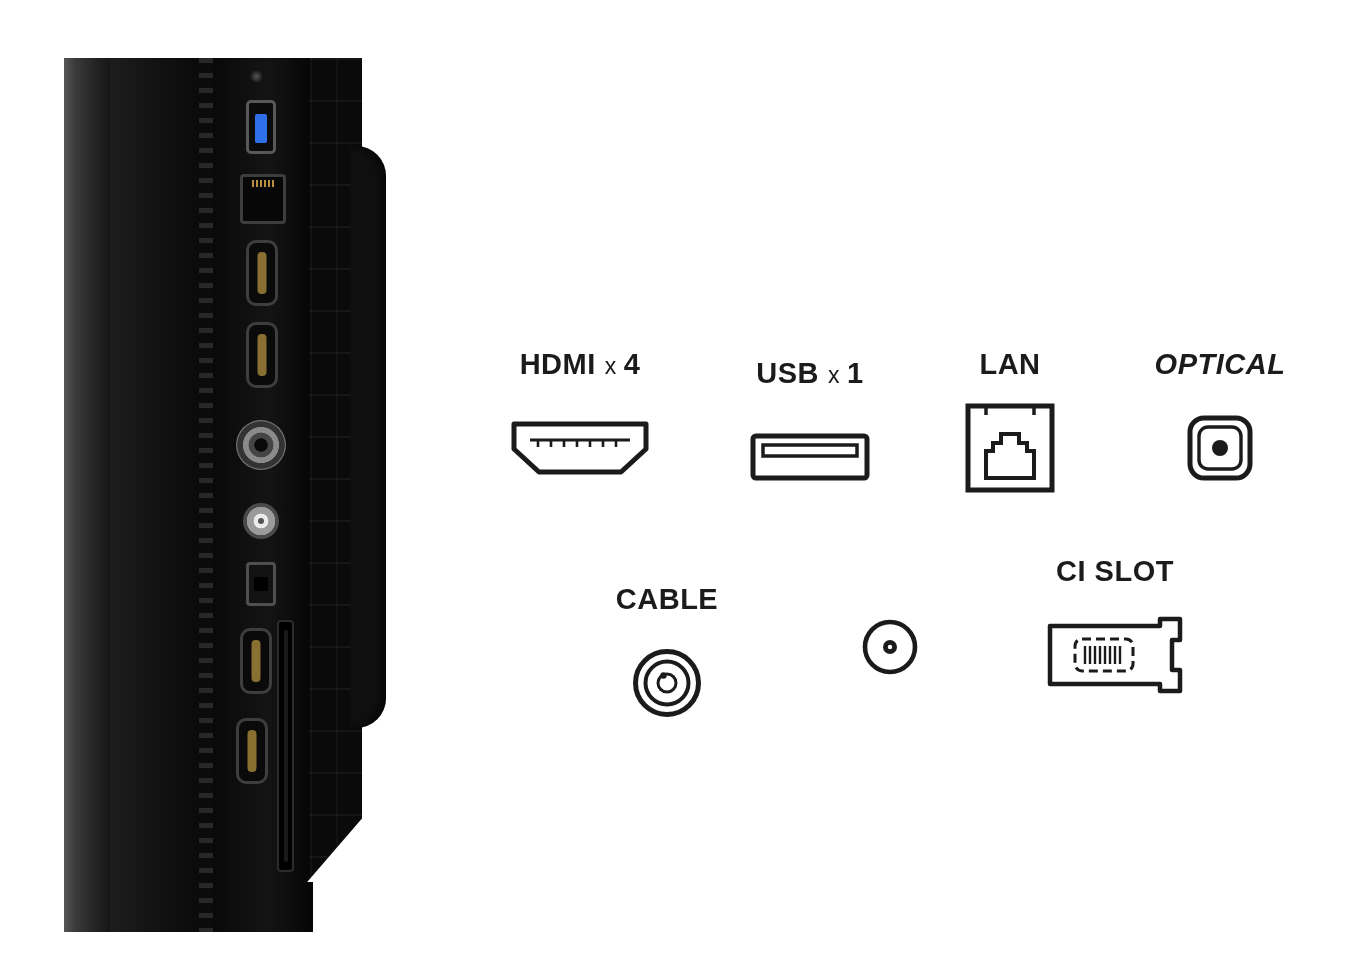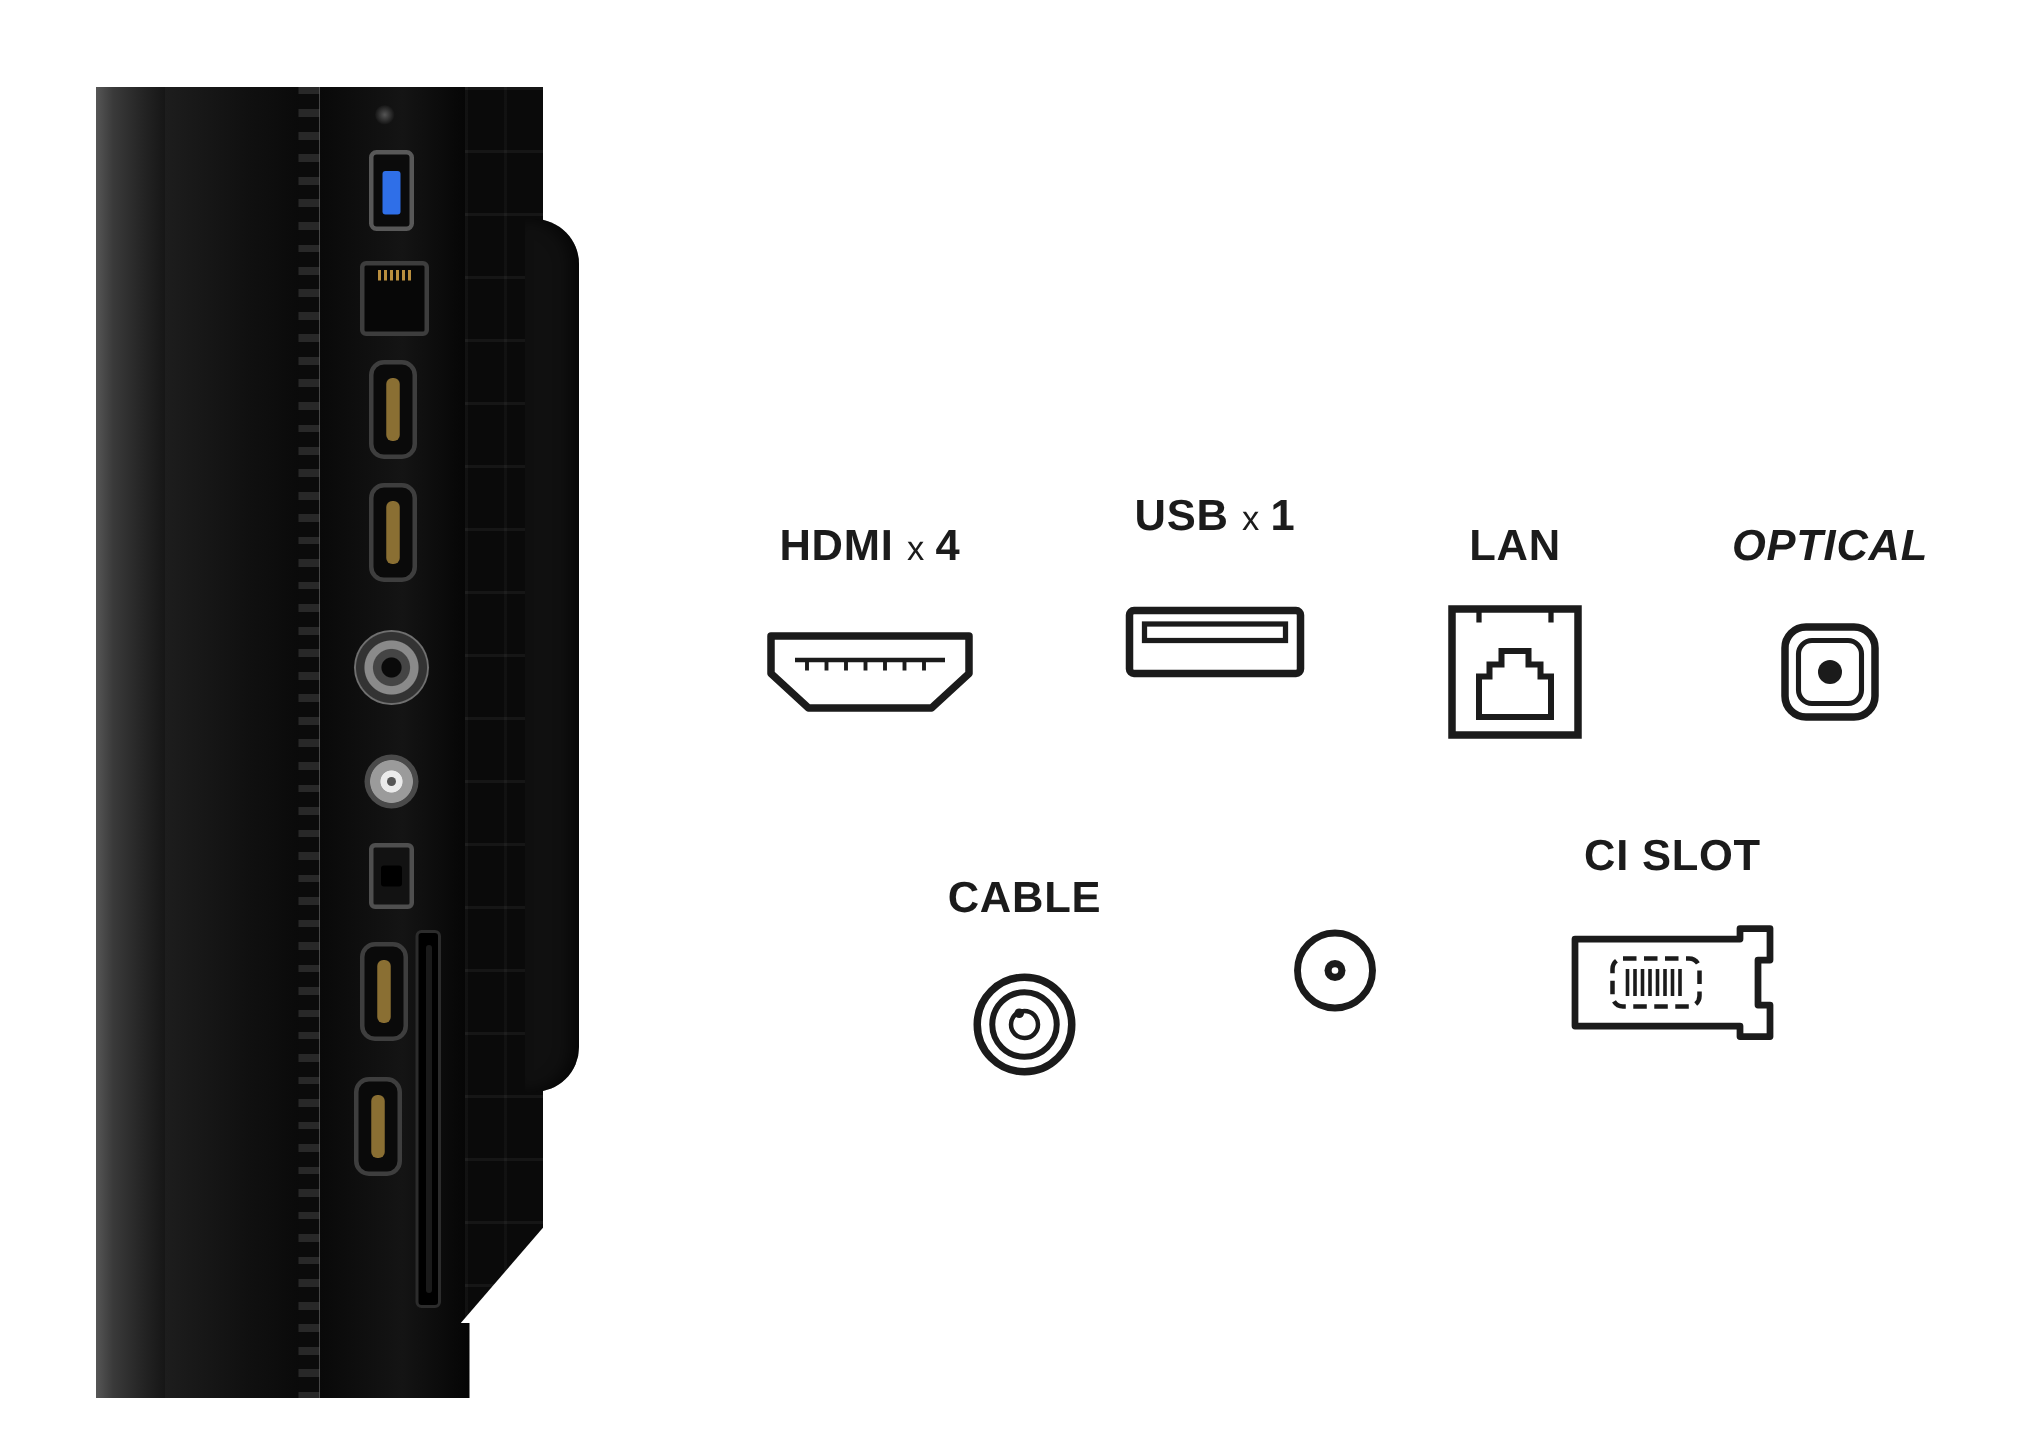--- a/index.html
+++ b/index.html
@@ -130,21 +130,21 @@
   </div>
   <div class="icon-wrap">
     <svg width="140" height="58" viewBox="0 0 140 58">
       <path d="M4 5 H136 V30 L111 53 H29 L4 30 Z" fill="none" stroke="#1b1b1b" stroke-width="5" stroke-linejoin="round"></path>
       <path d="M20 21 H120" fill="none" stroke="#1b1b1b" stroke-width="3"></path>
       <path d="M28 21 v7 M41 21 v7 M54 21 v7 M67 21 v7 M80 21 v7 M93 21 v7 M106 21 v7" fill="none" stroke="#1b1b1b" stroke-width="2.6"></path>
     </svg>
   </div>
 </div>
 
-<div class="legend-item" style="left:710px;top:328px;">
+<div class="legend-item" style="left:710px;top:357px;">
   <div class="port-label">
     <span>USB</span>
       <span class="port-times">x</span>
       <span class="port-count">1</span>
   </div>
   <div class="icon-wrap">
     <svg width="120" height="48" viewBox="0 0 120 48">
       <rect x="3" y="3" width="114" height="42" rx="3" fill="none" stroke="#1b1b1b" stroke-width="5"></rect>
       <rect x="13" y="12" width="94" height="11" fill="none" stroke="#1b1b1b" stroke-width="3.5"></rect>
     </svg>
@@ -174,21 +174,21 @@
   </div>
   <div class="icon-wrap">
     <svg width="68" height="68" viewBox="0 0 68 68">
       <rect x="4" y="4" width="60" height="60" rx="14" fill="none" stroke="#1b1b1b" stroke-width="5"></rect>
       <rect x="13" y="13" width="42" height="42" rx="9" fill="none" stroke="#1b1b1b" stroke-width="3.4"></rect>
       <circle cx="34" cy="34" r="8" fill="#1b1b1b"></circle>
     </svg>
   </div>
 </div>
 
-<div class="legend-item" style="left:583px;top:583px;">
+<div class="legend-item" style="left:567px;top:583px;">
   <div class="port-label">
     <span>CABLE</span>
       <span class="port-times"></span>
       <span class="port-count"></span>
   </div>
   <div class="icon-wrap">
     <svg width="72" height="72" viewBox="0 0 72 72">
       <circle cx="36" cy="36" r="31.5" fill="none" stroke="#1b1b1b" stroke-width="5"></circle>
       <circle cx="36" cy="36" r="21.5" fill="none" stroke="#1b1b1b" stroke-width="4"></circle>
       <circle cx="36" cy="36" r="9" fill="none" stroke="#1b1b1b" stroke-width="3"></circle>

